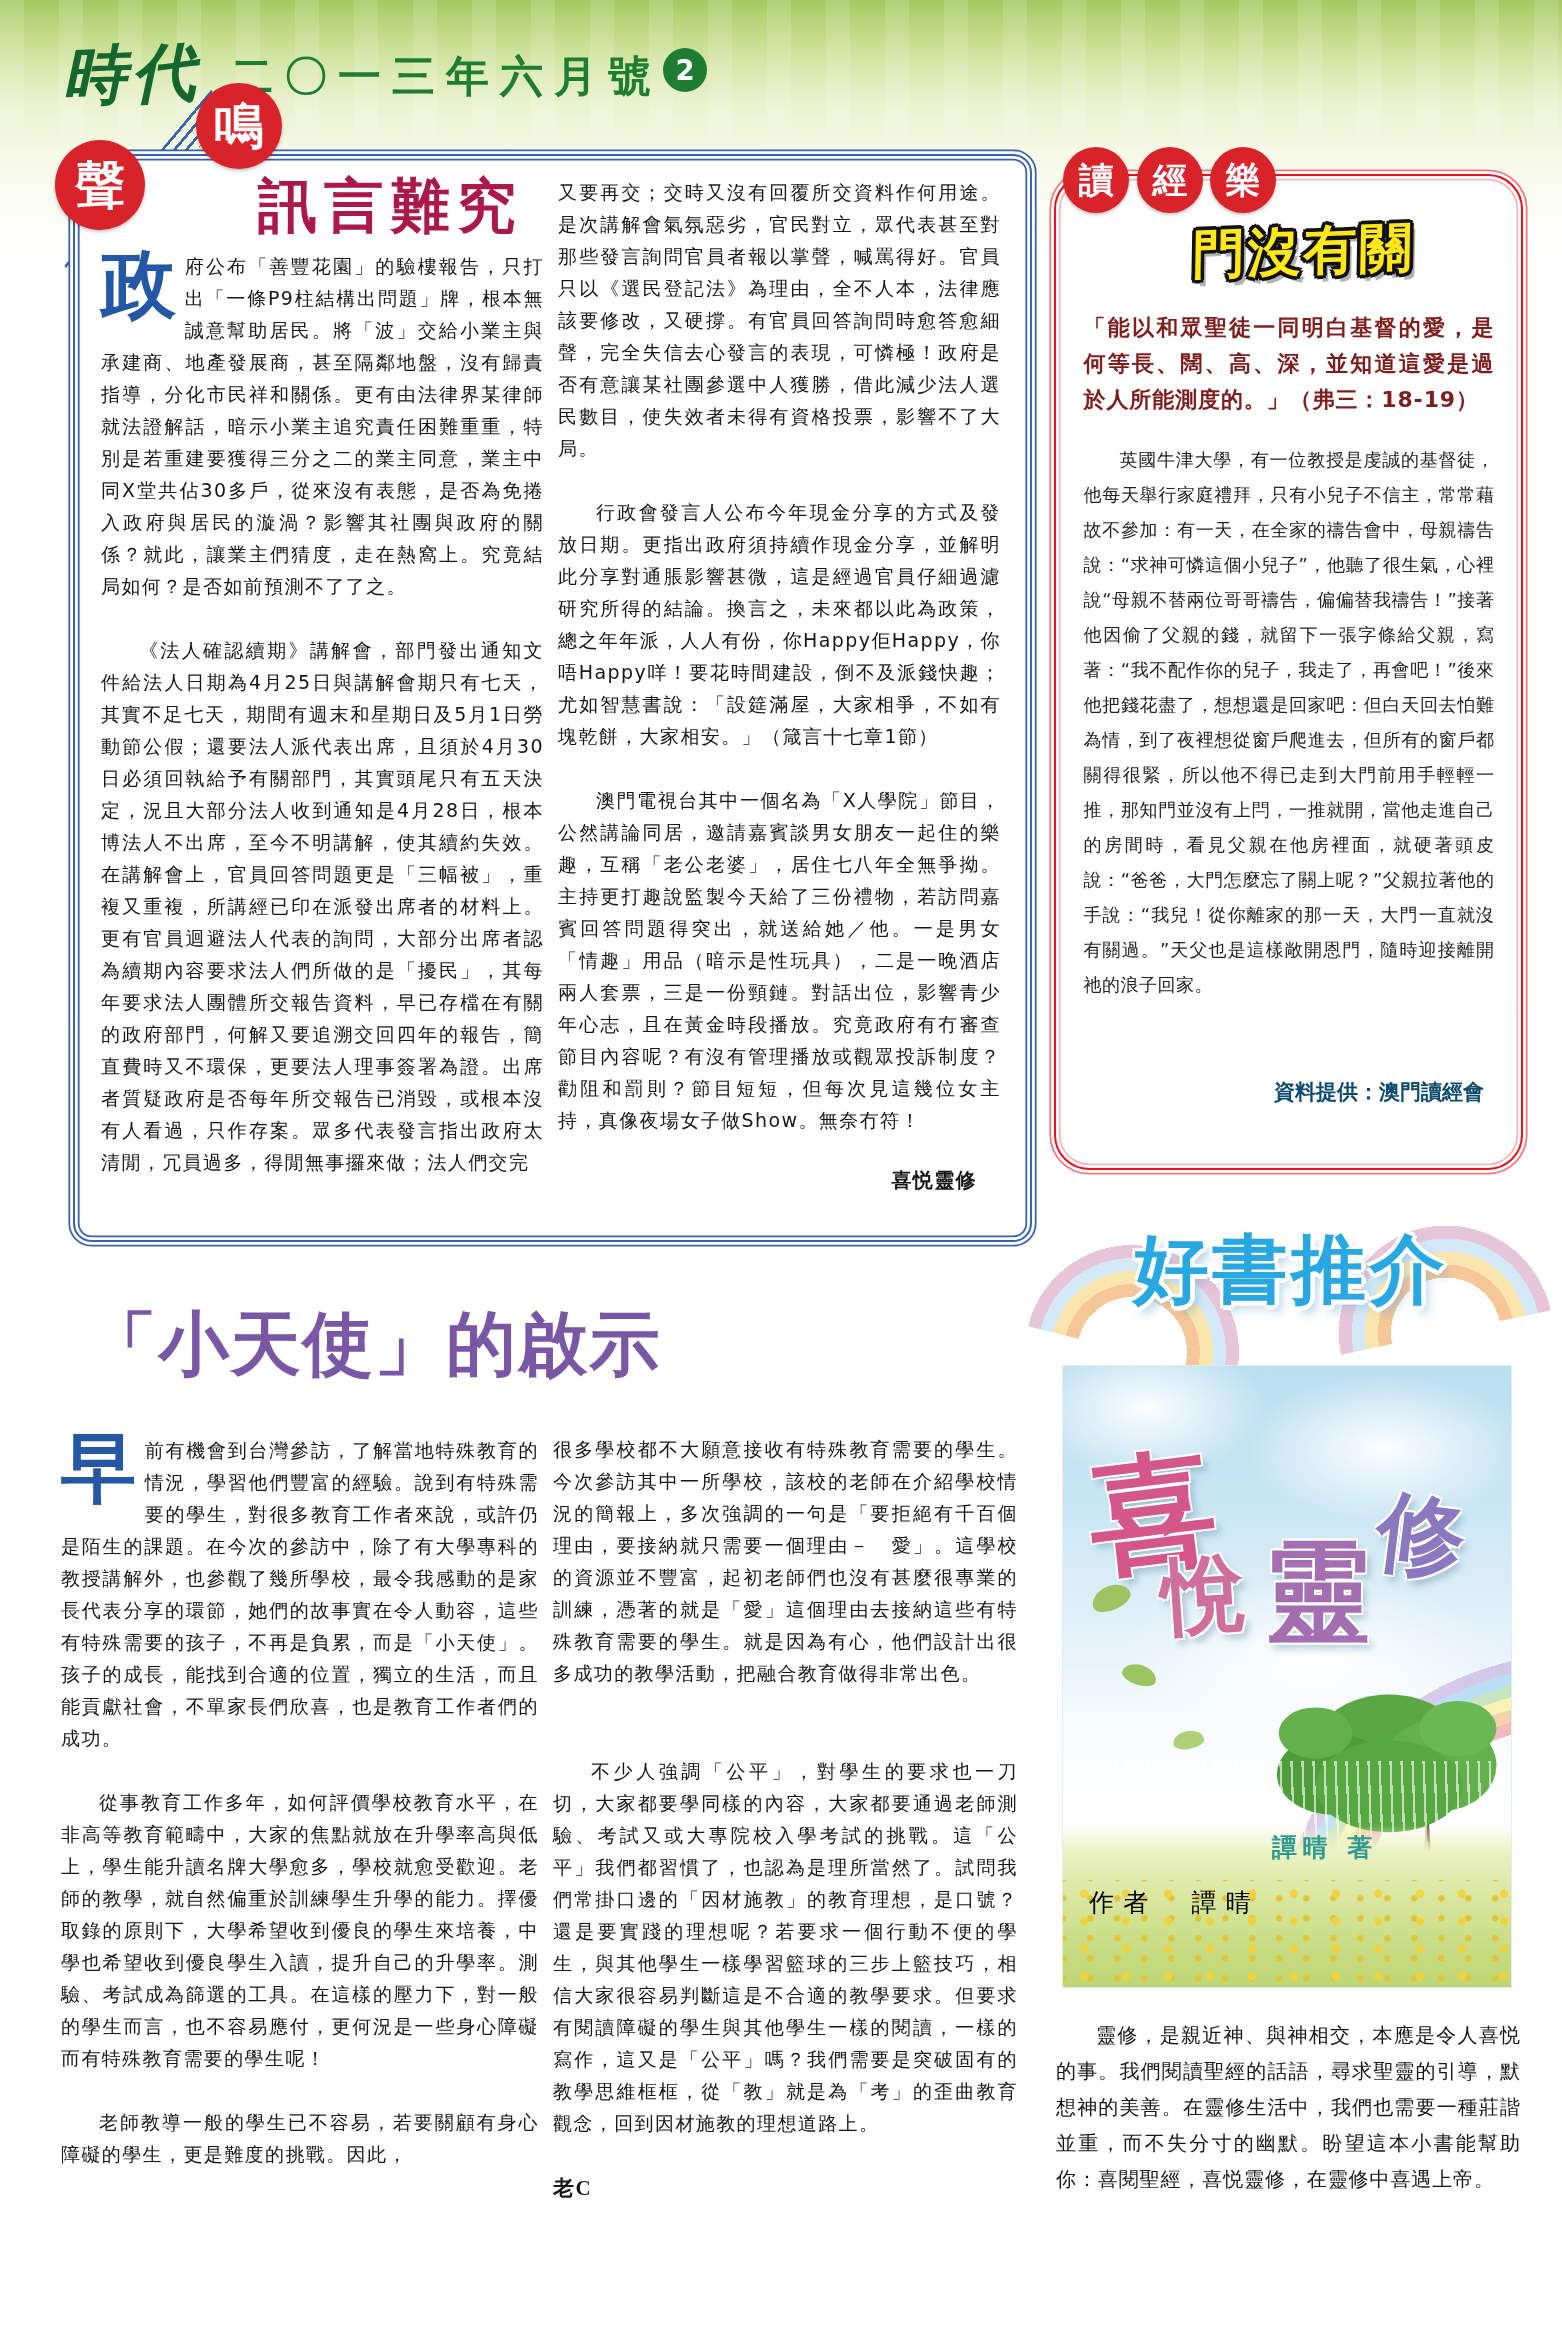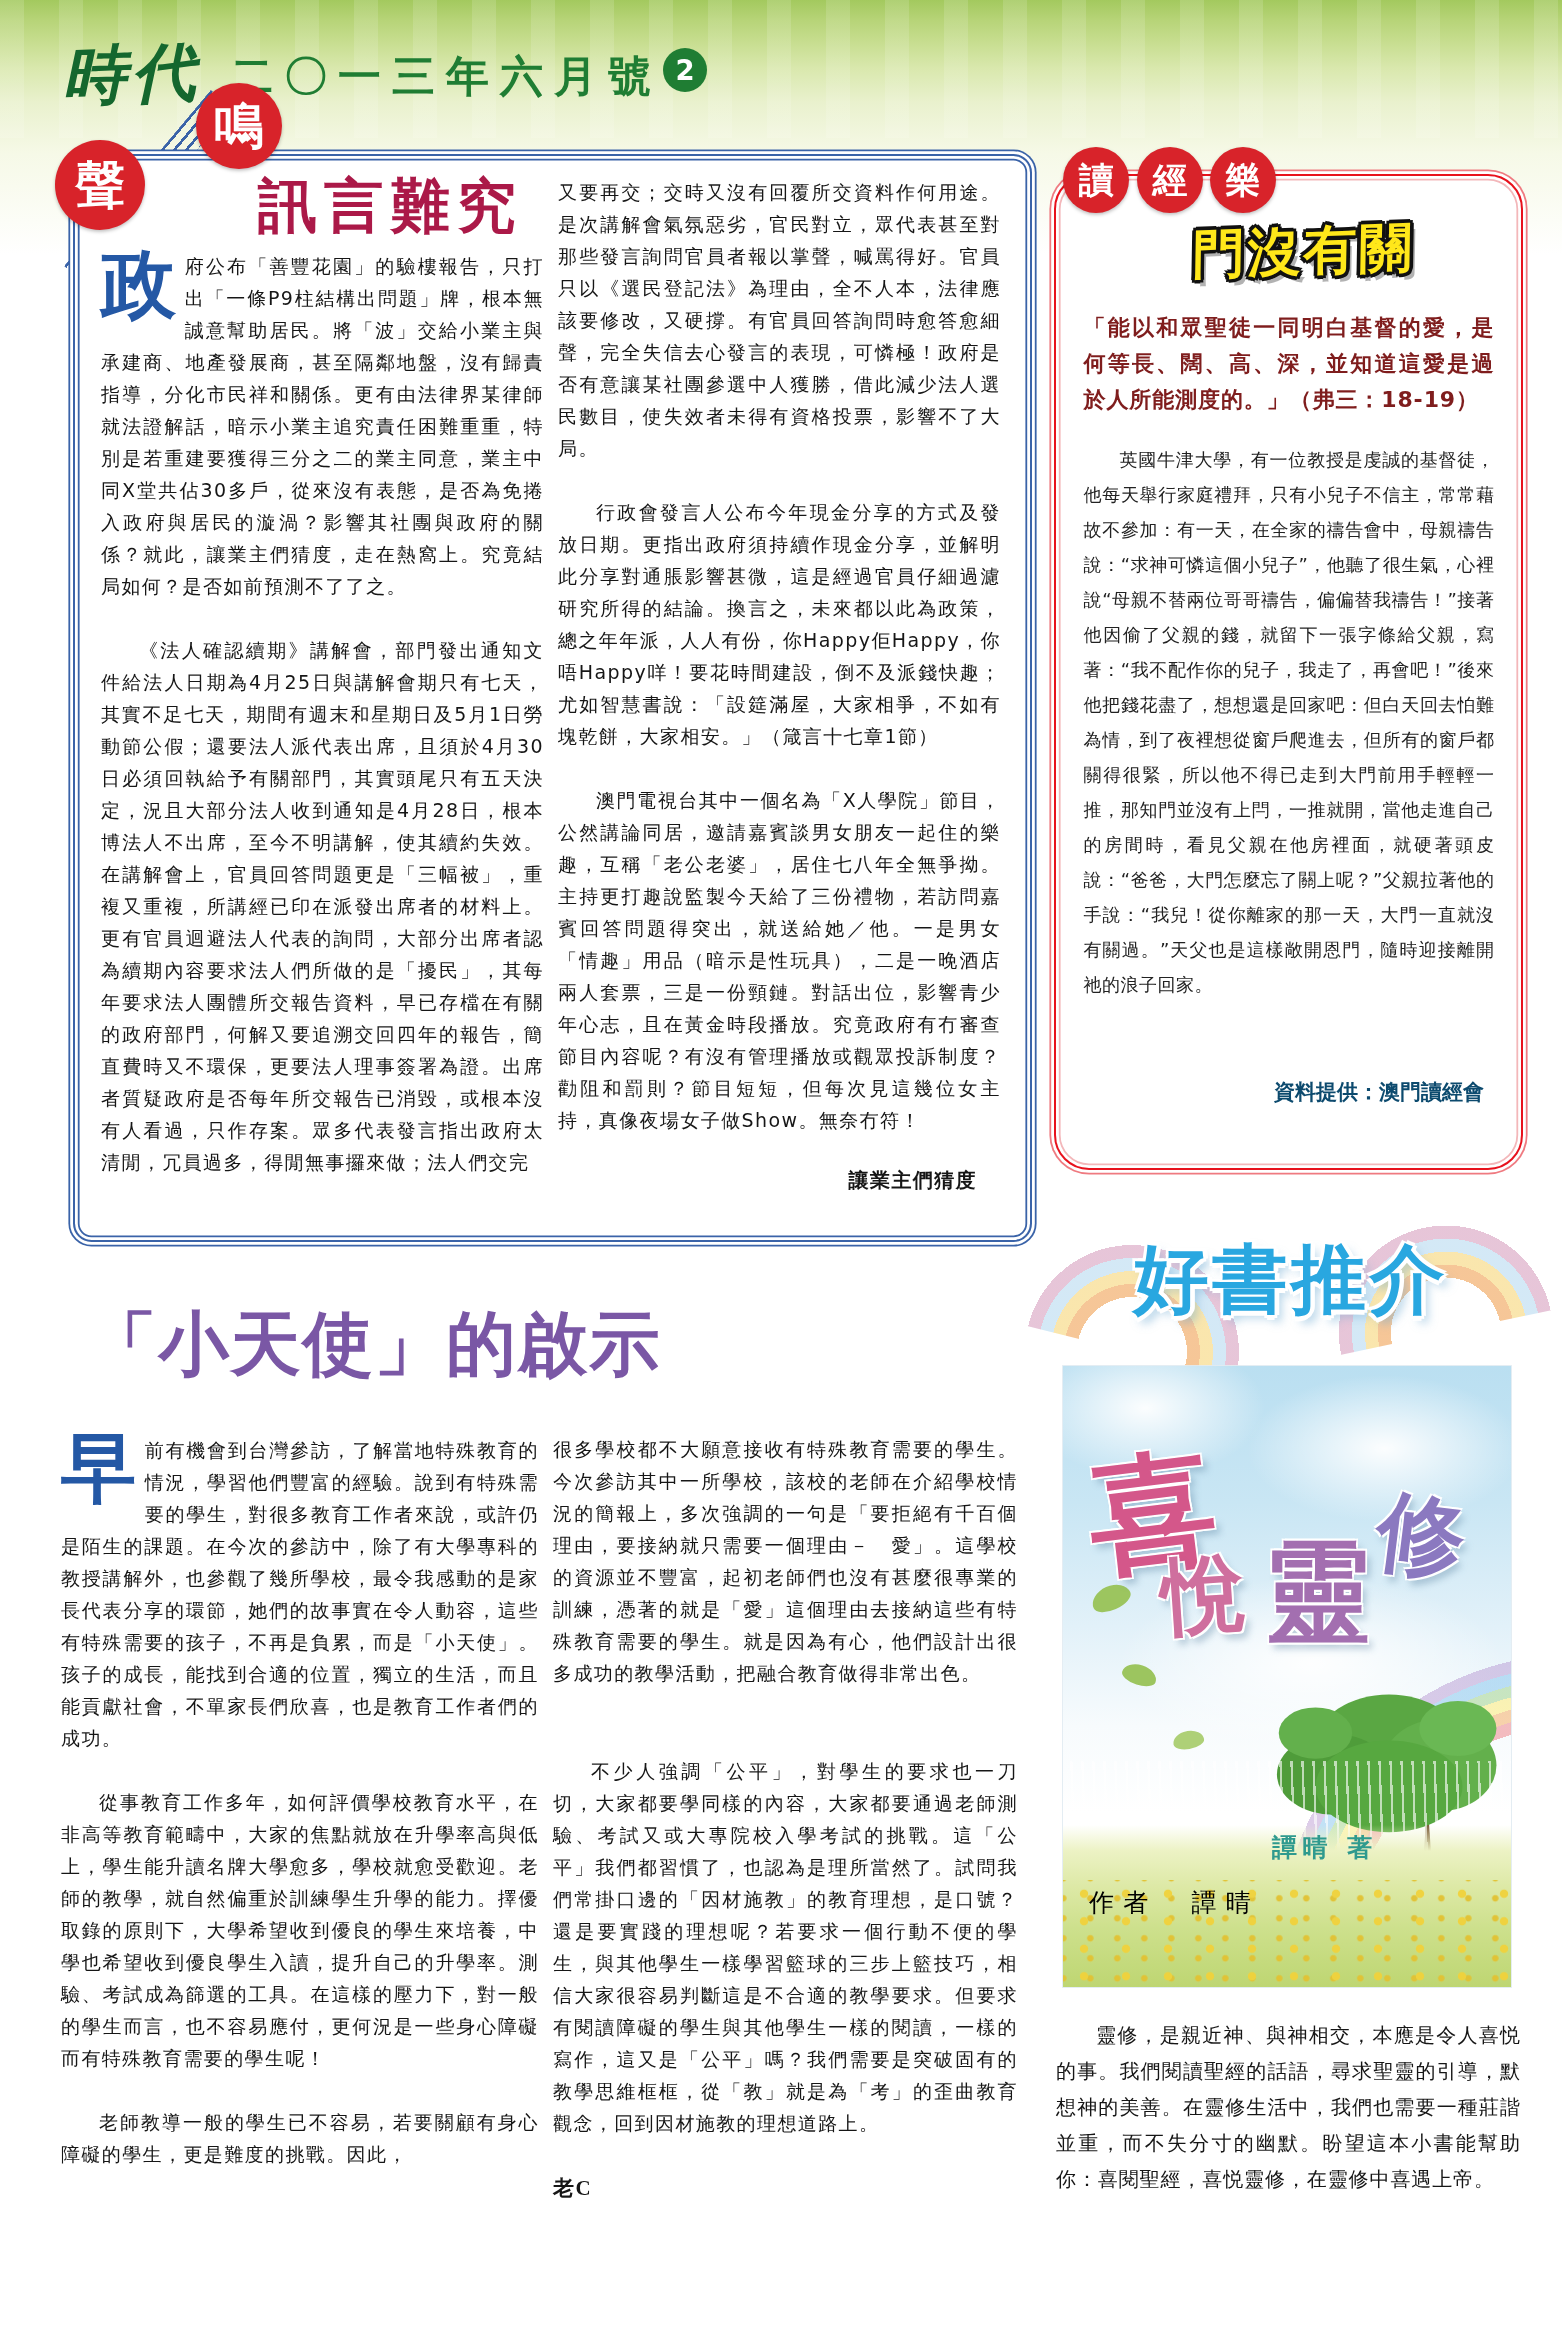--- a/index.html
+++ b/index.html
@@ -49,21 +49,21 @@
   .bible-title{position:absolute;left:110px;top:40px;width:275px;text-align:center;font-size:53px;font-weight:900;
     color:#ffe71a;letter-spacing:2.8px;transform:rotate(-2deg) skewX(-3deg);
     text-shadow:-2.8px -2.8px 0 #111,2.8px -2.8px 0 #111,-2.8px 2.8px 0 #111,2.8px 2.8px 0 #111,-3.7px 0 0 #111,3.7px 0 0 #111,0 -3.7px 0 #111,0 3.7px 0 #111,5.5px 6.4px 0 rgba(0,0,0,.3);}
   .verse{position:absolute;left:27.5px;top:134px;width:411px;font-size:22px;font-weight:bold;line-height:36px;
     letter-spacing:0.9px;text-align:justify;color:#7f1d1d;}
   .story{position:absolute;left:27.5px;top:266px;width:411px;font-size:18px;line-height:35px;letter-spacing:0.5px;
     text-align:justify;text-indent:2em;color:#222;}
   .credit{position:absolute;right:37px;top:902px;font-size:21px;font-weight:bold;color:#0c4a6e;}
 
   
-  .book-title-wrap{left:1056px;top:1210px;width:470px;height:121px;display:flex;align-items:flex-end;justify-content:center;}
+  .book-title-wrap{left:1056px;top:1210px;width:470px;height:121px;display:flex;align-items:center;justify-content:center;}
   .mini-rainbow{position:absolute;width:257px;height:129px;
     background:radial-gradient(circle at 50% 100%, rgba(0,0,0,0) 0 55px, #f5c08c 55px 68px, #f9e3a4 68px 81px, #cfe6f5 81px 94px, #e4bfd4 94px 107px, rgba(0,0,0,0) 107px);}
   .mr1{left:-37px;top:14.7px;transform:rotate(14deg);opacity:.9;}
   .mr2{left:248px;top:-5.5px;transform:rotate(-12deg);opacity:.9;}
   .book-title{position:relative;font-size:75px;font-weight:900;color:#29a7e0;letter-spacing:3.7px;
     text-shadow:-2.8px -2.8px 0 #fff,2.8px -2.8px 0 #fff,-2.8px 2.8px 0 #fff,2.8px 2.8px 0 #fff,0 4.6px 0 #fff,4.6px 0 0 #fff,6.4px 7.3px 9.2px rgba(110,170,210,.55);}
 
   .cover{left:1063px;top:1366px;width:448px;height:621px;overflow:hidden;background:#cfe9f6;box-shadow:0 0 0 0.9px #e2ecf2;}
   .sky{position:absolute;left:0;top:0;width:100%;height:100%;
     background:linear-gradient(180deg,#badff1 0%,#c9e6f4 22%,#e2f1f9 42%,#f7fbfd 58%,#ffffff 72%);}
@@ -112,21 +112,21 @@
 
   <div class="abs body-text v-col1">
     <p class="cont"><span class="dropcap">政</span><span>府公布「善豐花園」的驗樓報告，只打出「一條P9柱結構出問題」牌，根本無誠意幫助居民。將「波」交給小業主與承建商、地產發展商，甚至隔鄰地盤，沒有歸責指導，分化市民祥和關係。更有由法律界某律師就法證解話，暗示小業主追究責任困難重重，特別是若重建要獲得三分之二的業主同意，業主中同X堂共佔30多戶，從來沒有表態，是否為免捲入政府與居民的漩渦？影響其社團與政府的關係？就此，讓業主們猜度，走在熱窩上。究竟結局如何？是否如前預測不了了之。</span></p>
     <p class="ind">《法人確認續期》講解會，部門發出通知文件給法人日期為4月25日與講解會期只有七天，其實不足七天，期間有週末和星期日及5月1日勞動節公假；還要法人派代表出席，且須於4月30日必須回執給予有關部門，其實頭尾只有五天決定，況且大部分法人收到通知是4月28日，根本博法人不出席，至今不明講解，使其續約失效。在講解會上，官員回答問題更是「三幅被」，重複又重複，所講經已印在派發出席者的材料上。更有官員迴避法人代表的詢問，大部分出席者認為續期內容要求法人們所做的是「擾民」，其每年要求法人團體所交報告資料，早已存檔在有關的政府部門，何解又要追溯交回四年的報告，簡直費時又不環保，更要法人理事簽署為證。出席者質疑政府是否每年所交報告已消毀，或根本沒有人看過，只作存案。眾多代表發言指出政府太清閒，冗員過多，得閒無事攞來做；法人們交完</p>
   </div>
 
   <div class="abs body-text v-col2">
     <p class="cont">又要再交；交時又沒有回覆所交資料作何用途。是次講解會氣氛惡劣，官民對立，眾代表甚至對那些發言詢問官員者報以掌聲，喊罵得好。官員只以《選民登記法》為理由，全不人本，法律應該要修改，又硬撐。有官員回答詢問時愈答愈細聲，完全失信去心發言的表現，可憐極！政府是否有意讓某社團參選中人獲勝，借此減少法人選民數目，使失效者未得有資格投票，影響不了大局。</p>
     <p class="ind">行政會發言人公布今年現金分享的方式及發放日期。更指出政府須持續作現金分享，並解明此分享對通脹影響甚微，這是經過官員仔細過濾研究所得的結論。換言之，未來都以此為政策，總之年年派，人人有份，你Happy佢Happy，你唔Happy咩！要花時間建設，倒不及派錢快趣；尤如智慧書說：「設筵滿屋，大家相爭，不如有塊乾餅，大家相安。」（箴言十七章1節）</p>
     <p class="ind">澳門電視台其中一個名為「X人學院」節目，公然講論同居，邀請嘉賓談男女朋友一起住的樂趣，互稱「老公老婆」，居住七八年全無爭拗。主持更打趣說監製今天給了三份禮物，若訪問嘉賓回答問題得突出，就送給她／他。一是男女「情趣」用品（暗示是性玩具），二是一晚酒店兩人套票，三是一份頸鏈。對話出位，影響青少年心志，且在黃金時段播放。究竟政府有冇審查節目內容呢？有沒有管理播放或觀眾投訴制度？勸阻和罰則？節目短短，但每次見這幾位女主持，真像夜場女子做Show。無奈冇符！</p>
-    <div class="sig">讓業主們猜度</div>
+    <div class="sig">喜悦靈修</div>
   </div>
 
   <div class="abs bible-box">
     <div class="badge-red bible-badge bb1">讀</div>
     <div class="badge-red bible-badge bb2">經</div>
     <div class="badge-red bible-badge bb3">樂</div>
     <div class="bible-title">門沒有關</div>
     <div class="verse">「能以和眾聖徒一同明白基督的愛，是何等長、闊、高、深，並知道這愛是過於人所能測度的。」（弗三：18-19）</div>
     <div class="story">英國牛津大學，有一位教授是虔誠的基督徒，他每天舉行家庭禮拜，只有小兒子不信主，常常藉故不參加：有一天，在全家的禱告會中，母親禱告說：“求神可憐這個小兒子”，他聽了很生氣，心裡說“母親不替兩位哥哥禱告，偏偏替我禱告！”接著他因偷了父親的錢，就留下一張字條給父親，寫著：“我不配作你的兒子，我走了，再會吧！”後來他把錢花盡了，想想還是回家吧：但白天回去怕難為情，到了夜裡想從窗戶爬進去，但所有的窗戶都關得很緊，所以他不得已走到大門前用手輕輕一推，那知門並沒有上閂，一推就開，當他走進自己的房間時，看見父親在他房裡面，就硬著頭皮說：“爸爸，大門怎麼忘了關上呢？”父親拉著他的手說：“我兒！從你離家的那一天，大門一直就沒有關過。”天父也是這樣敞開恩門，隨時迎接離開祂的浪子回家。</div>
     <div class="credit">資料提供：澳門讀經會</div>

